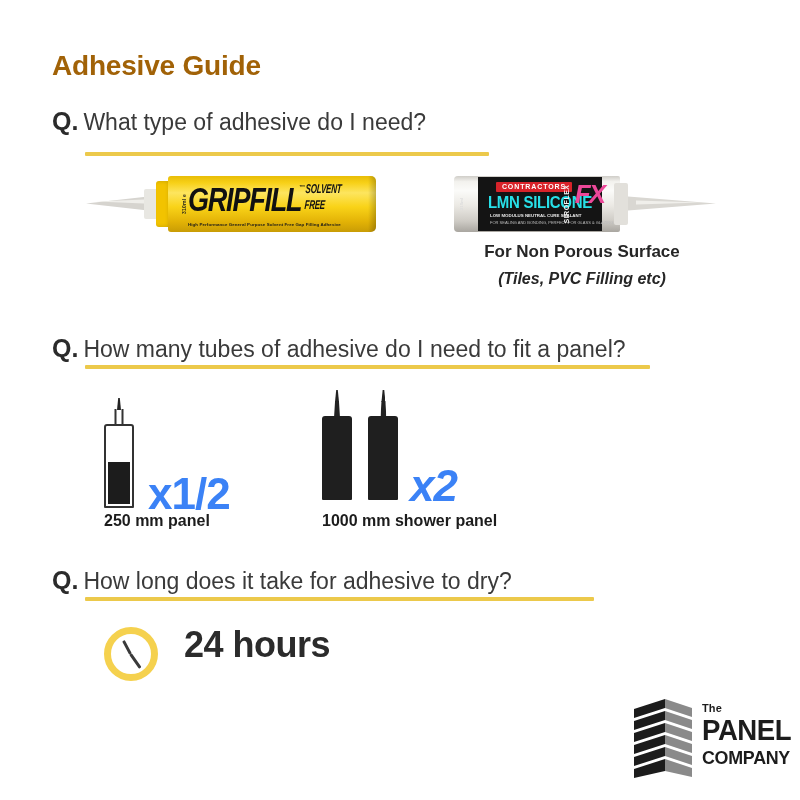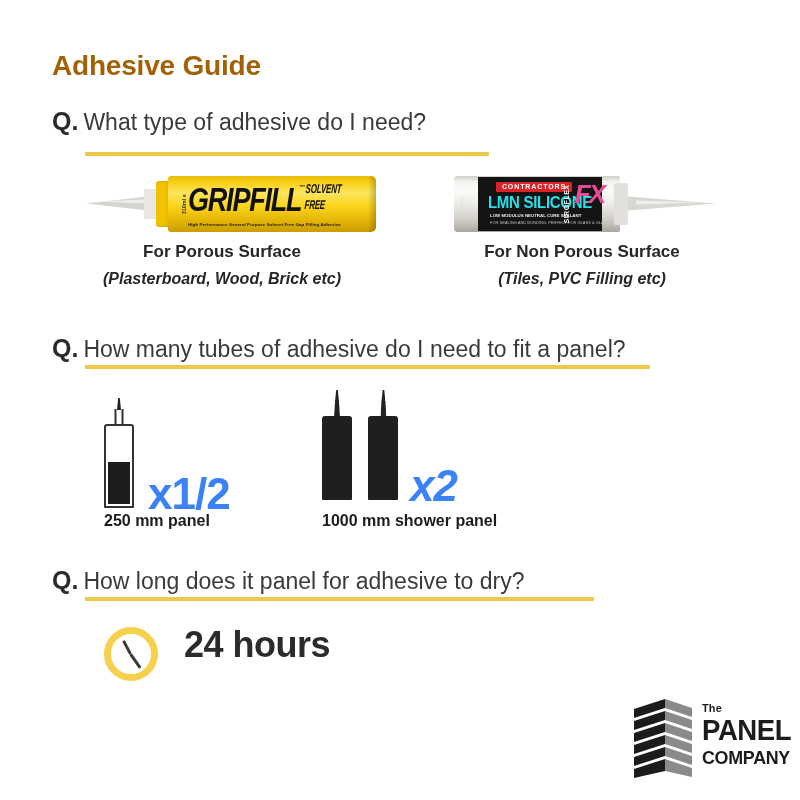--- a/index.html
+++ b/index.html
@@ -302,24 +302,20 @@
         <div class="si-fx">FX</div>
       </div>
     </div>
     <div id="si-shoulder"></div>
     <div class="nozzle" id="si-nozzle">
       <div class="cone"></div>
         <div class="cone-hi"></div>
     </div>
   </div>
 
-  <div class="surface-cap" id="cap-left">
-    <div class="cap-main">For Porous Surface</div>
-    <div class="cap-sub">(Plasterboard, Wood, Brick etc)</div>
-  </div>
   <div class="surface-cap" id="cap-right">
     <div class="cap-main">For Non Porous Surface</div>
     <div class="cap-sub">(Tiles, PVC Filling etc)</div>
   </div>
 
   <div class="question" id="q2">
     <span class="q-mark">Q.</span><span class="q-text">How many tubes of adhesive do I need to fit a panel?</span>
   </div>
   <div class="q-underline" id="q2-ul"></div>
 
@@ -348,21 +344,21 @@
         <div class="it-tip"></div>
         <div class="it-neck"></div>
         <div class="it-body-solid"></div>
       </div>
       <div class="qty-x" style="left:88px;">x2</div>
     </div>
   </div>
   <div class="qty-caption" id="cap-1000">1000 mm shower panel</div>
 
   <div class="question" id="q3">
-    <span class="q-mark">Q.</span><span class="q-text">How long does it panel for adhesive to dry?</span>
+    <span class="q-mark">Q.</span><span class="q-text">How long does it take for adhesive to dry?</span>
   </div>
   <div class="q-underline" id="q3-ul"></div>
 
   <div id="answer-dry" style="width:420px;height:64px;">
     <div class="clock">
       <div class="clock-hand hand-min"></div>
       <div class="clock-hand hand-hour"></div>
     </div>
     <div class="answer-text">24 hours</div>
   </div>

